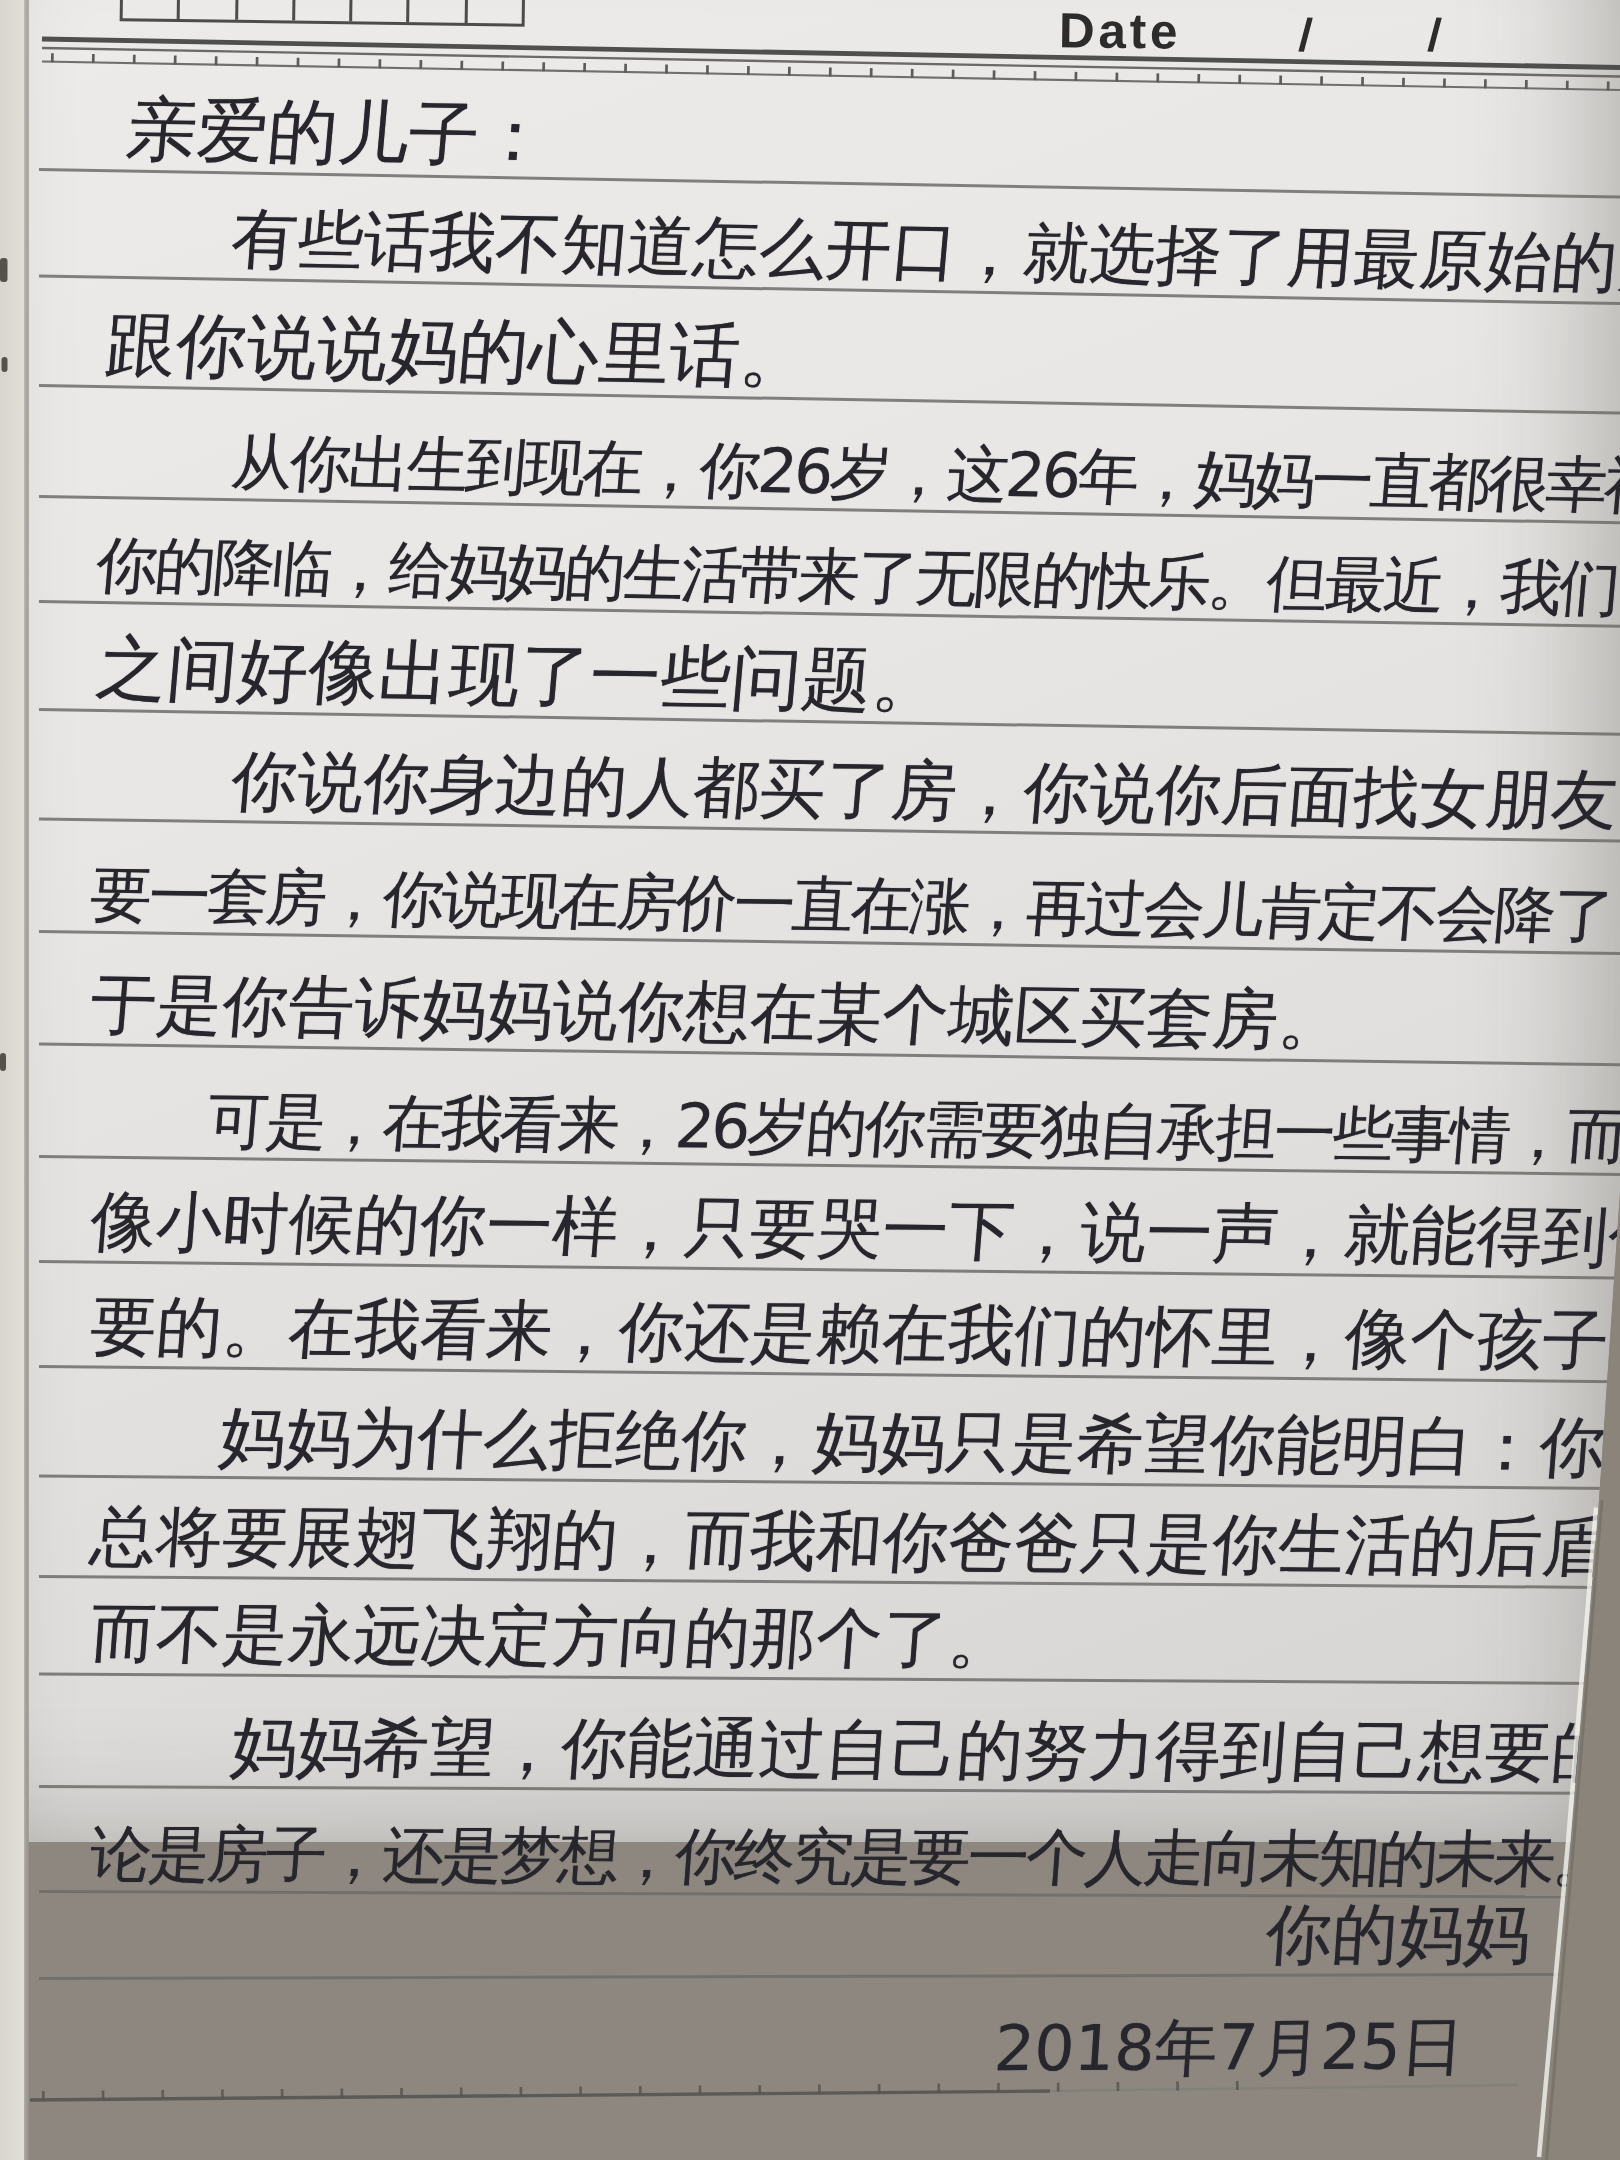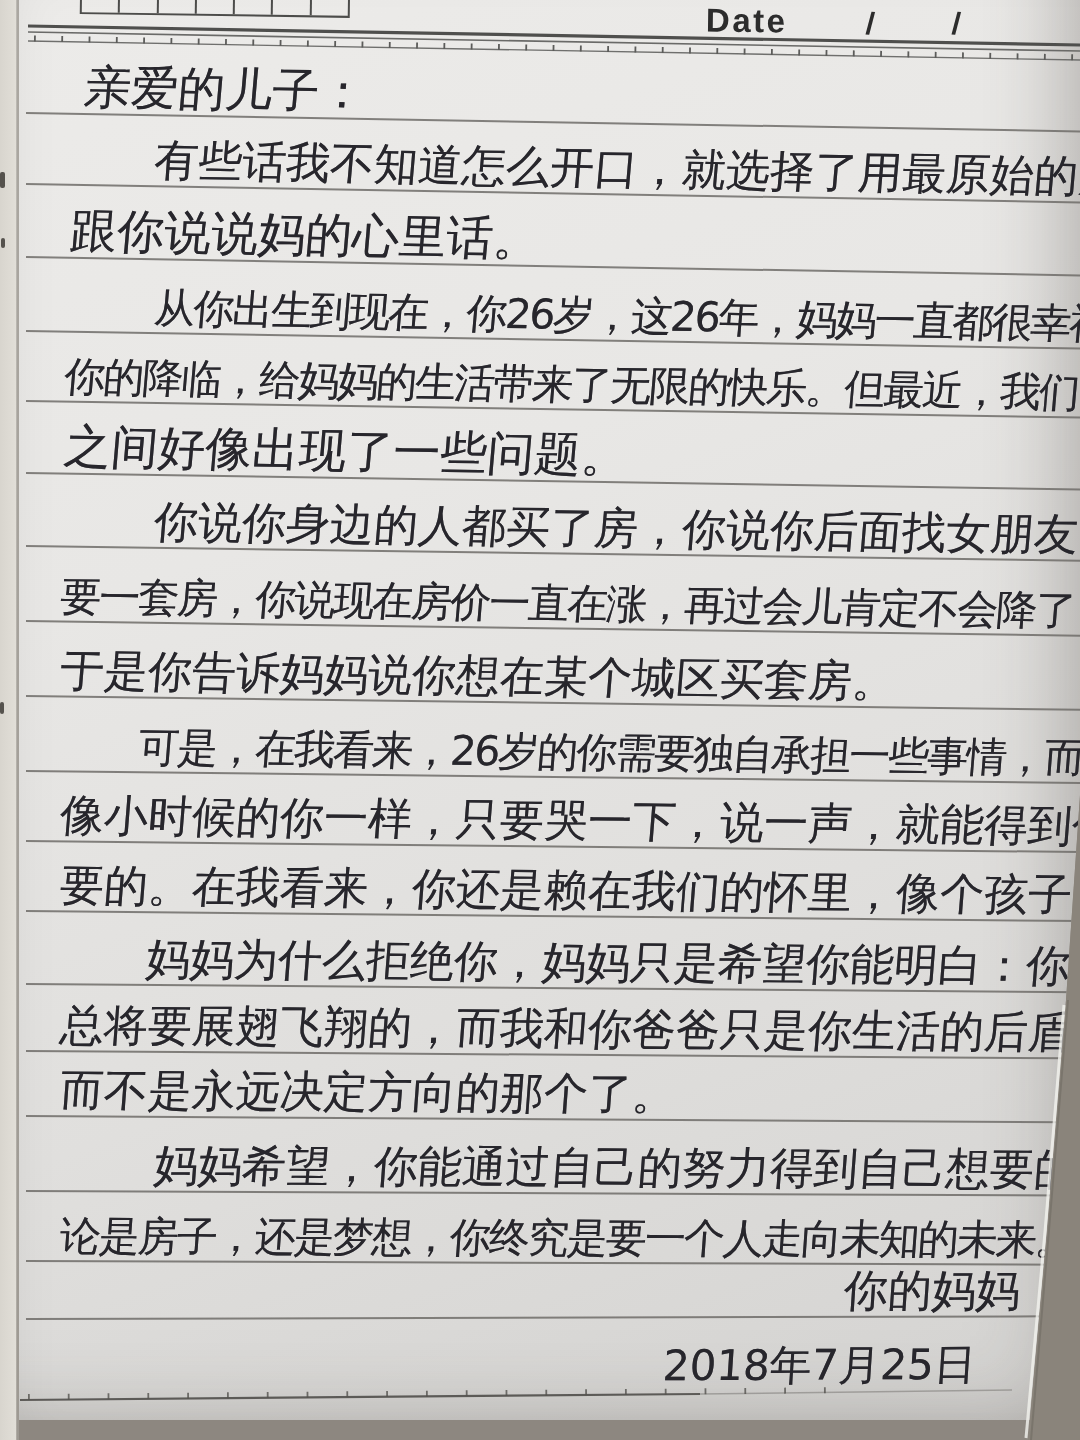--- a/index.html
+++ b/index.html
@@ -5,21 +5,21 @@
   html,body{margin:0;padding:0;background:#6f6a63;}
   .photo{position:relative;width:1080px;height:1440px;overflow:hidden;
          background:#8d8780;font-family:"DejaVu Sans",sans-serif;}
   
   .under-left{position:absolute;left:0;top:0;width:17px;height:1440px;
               background:linear-gradient(90deg,#d8d5ce,#e2dfd8);}
   .crease{position:absolute;left:16px;top:0;width:3px;height:1440px;
           background:linear-gradient(180deg,#b3b0aa,#a29e97);opacity:.8;}
   .speck{position:absolute;background:#55524d;border-radius:2px;}
   
-  .page{position:absolute;left:0;top:0;width:1080px;height:1420px;
+  .page{position:absolute;left:0;top:0;width:1080px;height:1228px;
         background:linear-gradient(160deg,#ecebe9 0%,#e8e7e5 35%,#e0dfdd 65%,#d4d3d1 100%);
         clip-path:polygon(19px 0,1080px 0,1080px 795px,1066px 1000px,1047px 1230px,1028px 1440px,19px 1440px);
         box-shadow:inset -70px -50px 90px -60px rgba(60,55,48,.35), inset 45px 0 60px -45px rgba(0,0,0,.10);}
   
   .date-grid{position:absolute;left:80px;top:-22px;width:266px;height:34px;
              display:flex;border:2.5px solid #4c4c4a;transform:rotate(.8deg);background:transparent;}
   .date-grid .cell{flex:1;border-right:2.5px solid #4c4c4a;}
   .date-grid .cell:last-child{border-right:none;}
   .date-label{position:absolute;left:706px;top:2px;font-size:33px;font-weight:bold;
               letter-spacing:2.5px;color:#2c2c2c;font-family:"Liberation Sans",sans-serif;

